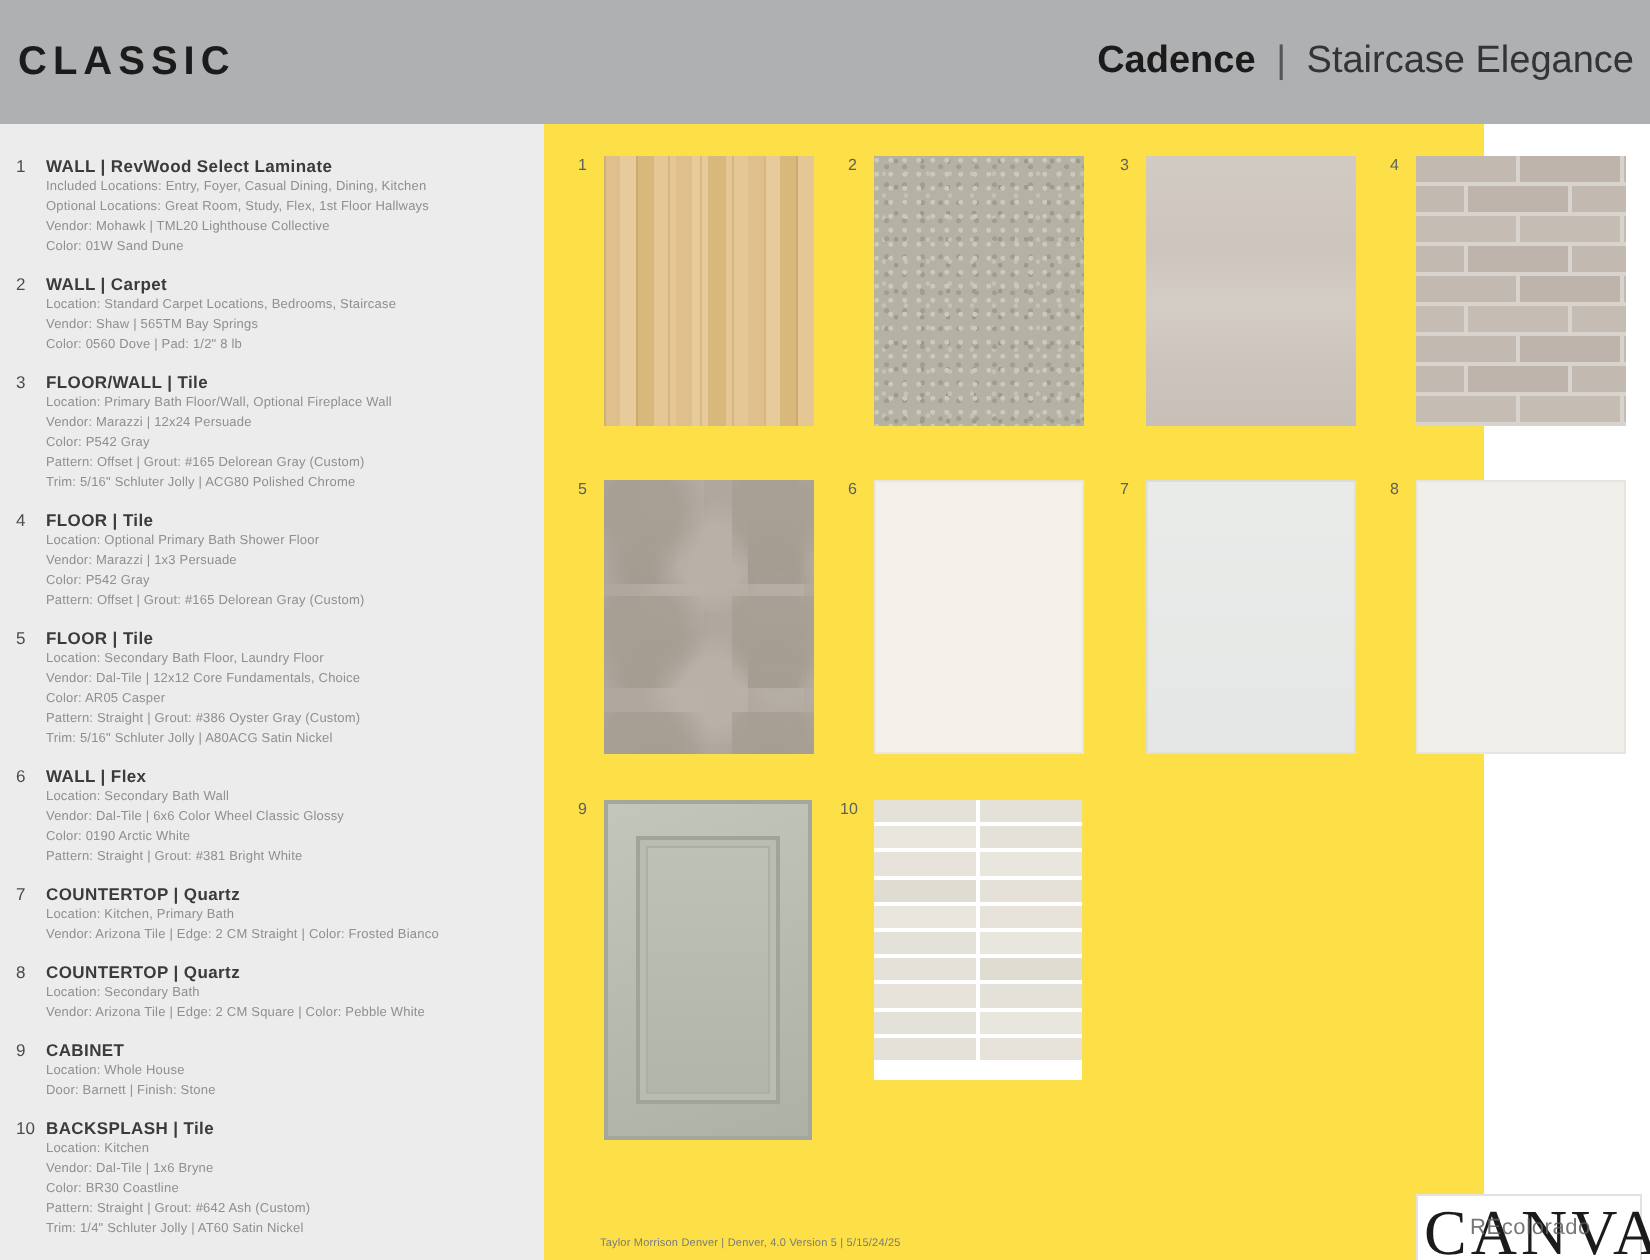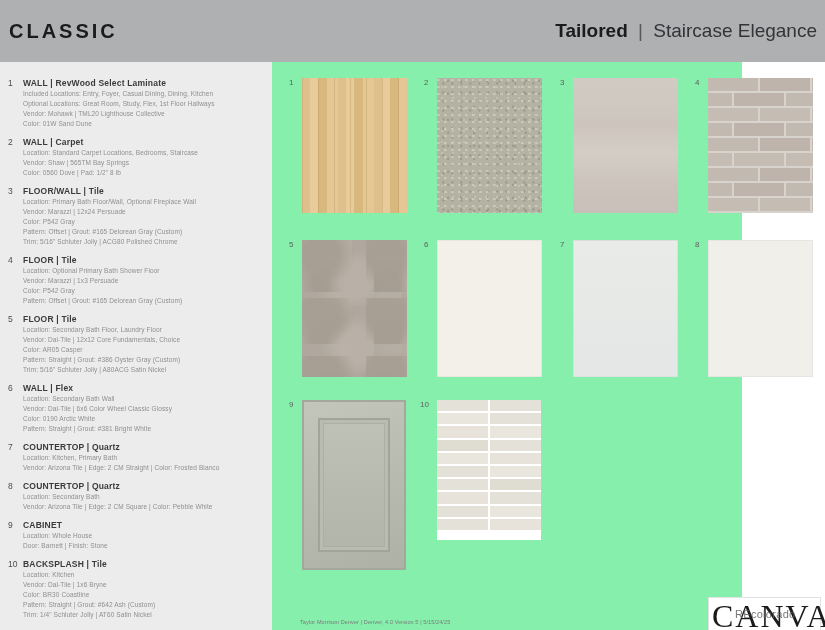--- a/index.html
+++ b/index.html
@@ -1,18 +1,18 @@
 <!DOCTYPE html>
 <html><head>
 <meta charset="utf-8">
 <style>
   * { margin:0; padding:0; box-sizing:border-box; }
   html,body { width:825px; height:630px; overflow:hidden; background:#ffffff;
               font-family:"Liberation Sans", sans-serif; }
-  .page { position:relative; width:742px; height:630px; background:#86efac; }
+  .page { position:relative; width:742px; height:630px; background:#fde047; }
 
   
   .header { position:absolute; left:0; top:0; width:825px; height:62px;
             background:#aeb0b2; display:flex; justify-content:space-between;
             align-items:center; padding:0 8px 0 9px; }
   .brand { font-size:20px; font-weight:bold; letter-spacing:3px; color:#1b1b1b; }
   .palette { font-size:19px; color:#2e2e2e; white-space:nowrap; }
   .palette .name { font-weight:bold; color:#1b1b1b; }
   .palette .sep  { font-weight:300; color:#55565a; padding:0 5px; }
   .palette .sub  { font-weight:400; color:#333437; }
@@ -94,21 +94,21 @@
              color:rgba(95,95,95,0.85); letter-spacing:0.3px; }
 </style>
 </head>
 <body>
 
 <div class="page">
 
   <div class="header">
     <div class="brand">CLASSIC</div>
     <div class="palette">
-      <span class="name">Tailored</span>
+      <span class="name">Cadence</span>
       <span class="sep">|</span>
       <span class="sub">Staircase Elegance</span>
     </div>
   </div>
 
   <div class="sidebar">
 
     <div class="spec">
       <span class="spec-num">1</span>
       <div class="spec-body">

